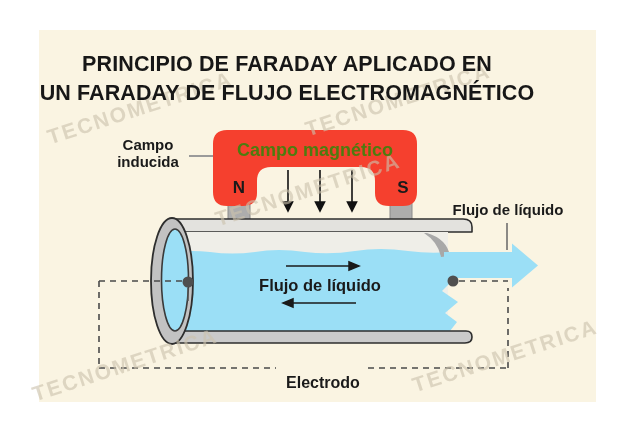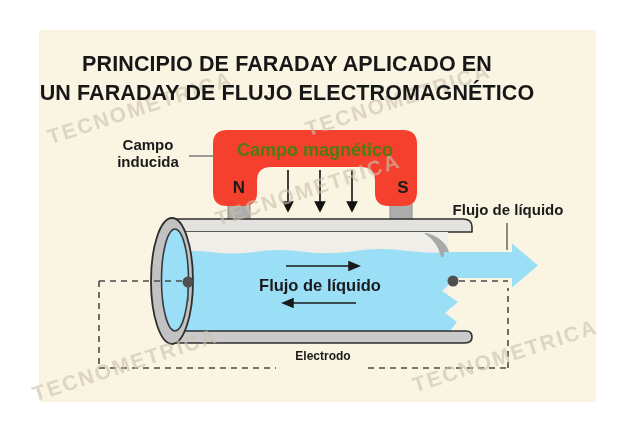--- a/index.html
+++ b/index.html
@@ -13,21 +13,21 @@
   .title{position:absolute;left:39px;top:50px;width:496px;text-align:center;
          font-size:21.5px;line-height:29px;font-weight:bold;color:#171717;letter-spacing:0.1px;}
   .lbl{position:absolute;color:#1a1a1a;text-align:center;}
   .lbl-campo-inducida{left:108px;top:137px;width:80px;font-size:15px;font-weight:bold;line-height:16.5px;}
   .lbl-campo-magnetico{left:215px;top:140px;width:200px;font-size:18px;font-weight:bold;color:#4d7c0f;}
   .lbl-pole{width:32px;font-size:17px;font-weight:bold;top:178px;}
   .lbl-pole-n{left:223px;}
   .lbl-pole-s{left:387px;}
   .lbl-flujo-outlet{left:449px;top:201px;width:118px;font-size:15px;font-weight:bold;}
   .lbl-flujo-pipe{left:250px;top:276px;width:140px;font-size:16.5px;font-weight:bold;}
-  .lbl-electrodo{left:279px;top:349px;width:88px;font-size:12px;font-weight:bold;}
+  .lbl-electrodo{left:279px;top:374px;width:88px;font-size:16px;font-weight:bold;}
 </style>
 </head>
 <body>
 
 <div class="stage">
 
   <div class="panel"></div>
 
   <svg class="diagram" viewBox="0 0 624 433">
 

